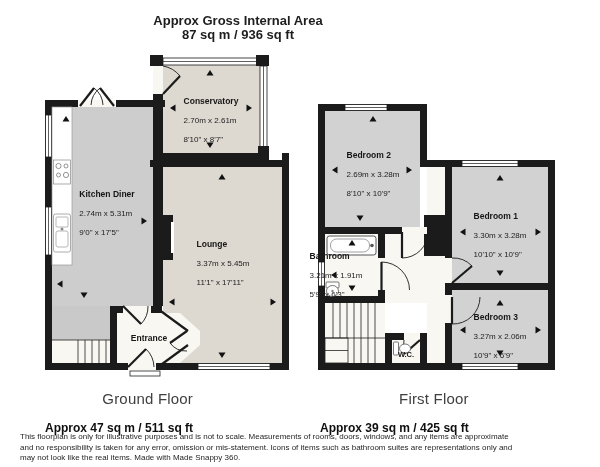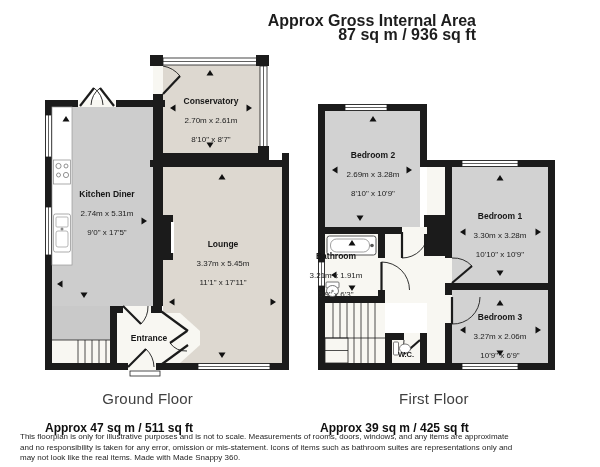--- a/index.html
+++ b/index.html
@@ -1,23 +1,23 @@
 <!DOCTYPE html>
 <html><head>
 <meta charset="utf-8">
 <style>
   html,body{margin:0;padding:0;background:#fff;}
   body{width:600px;height:467px;position:relative;overflow:hidden;
        font-family:"Liberation Sans", sans-serif;color:#1d1d1d;}
   .abs{position:absolute;text-align:right;}
-  .hdr{left:0;top:14px;width:476px;font-weight:bold;
-       font-size:16px;line-height:14px;}
+  .hdr{left:0;top:14px;width:476px;text-align:center;font-weight:bold;
+       font-size:13px;line-height:14px;}
   .floor-title{font-size:15px;color:#3f3f3f;letter-spacing:.2px;}
   .floor-area{font-size:12px;font-weight:bold;color:#0f0f0f;margin-top:14px;}
-  .room-label{position:absolute;text-align:center;transform:translateX(-50%);
+  .room-label{position:absolute;transform:translateX(-50%);
        white-space:nowrap;line-height:11px;}
   .room-name{font-weight:bold;font-size:8.5px;color:#161616;}
   .room-dim{font-size:8px;color:#222;margin-top:8px;}
   .disc{left:20px;top:432px;width:560px;text-align:left;font-size:8px;
        line-height:10.5px;color:#1f1f1f;}
   svg{position:absolute;left:0;top:0;}
   .wall{fill:#1b1b1b;}
   .gap{fill:#f8f7f2;}
   .win{fill:#ffffff;stroke:#1b1b1b;stroke-width:0.8;}
   .winline{stroke:#1b1b1b;stroke-width:0.7;}

